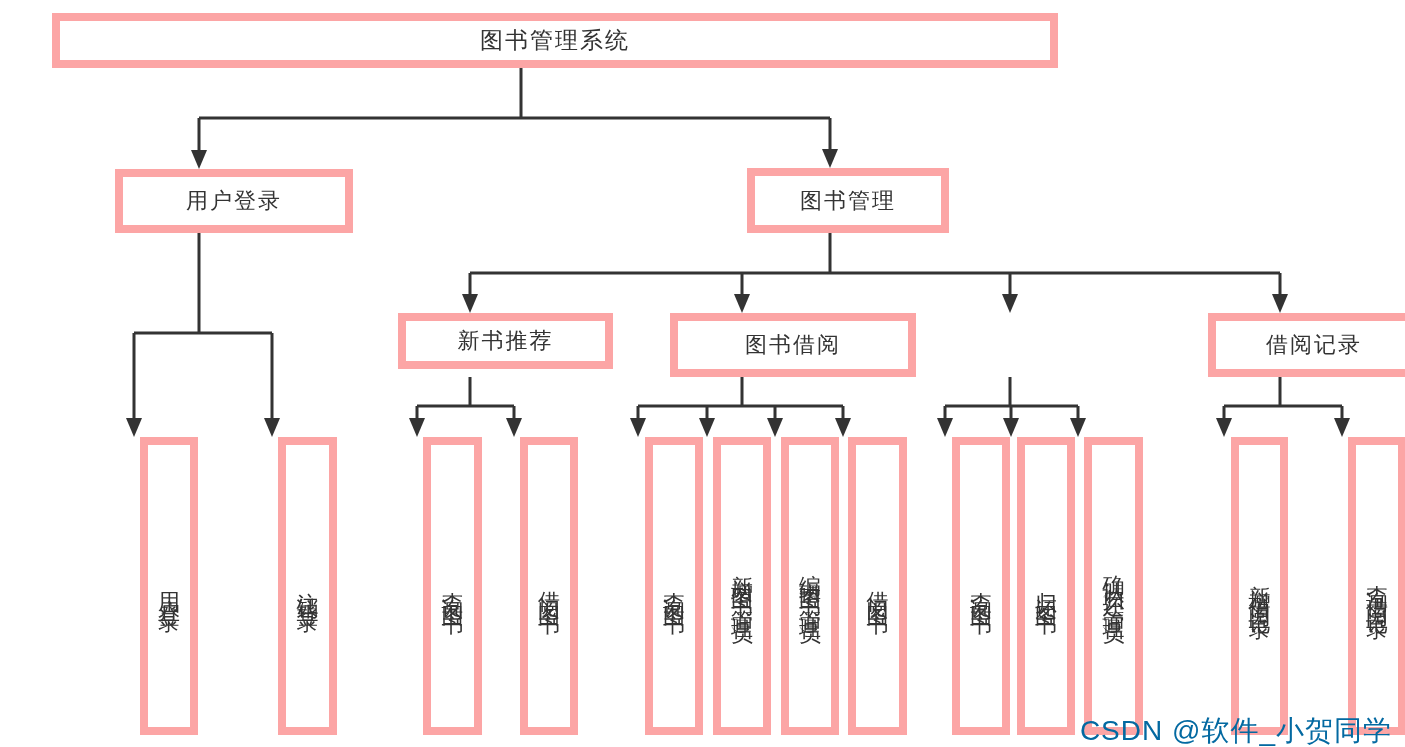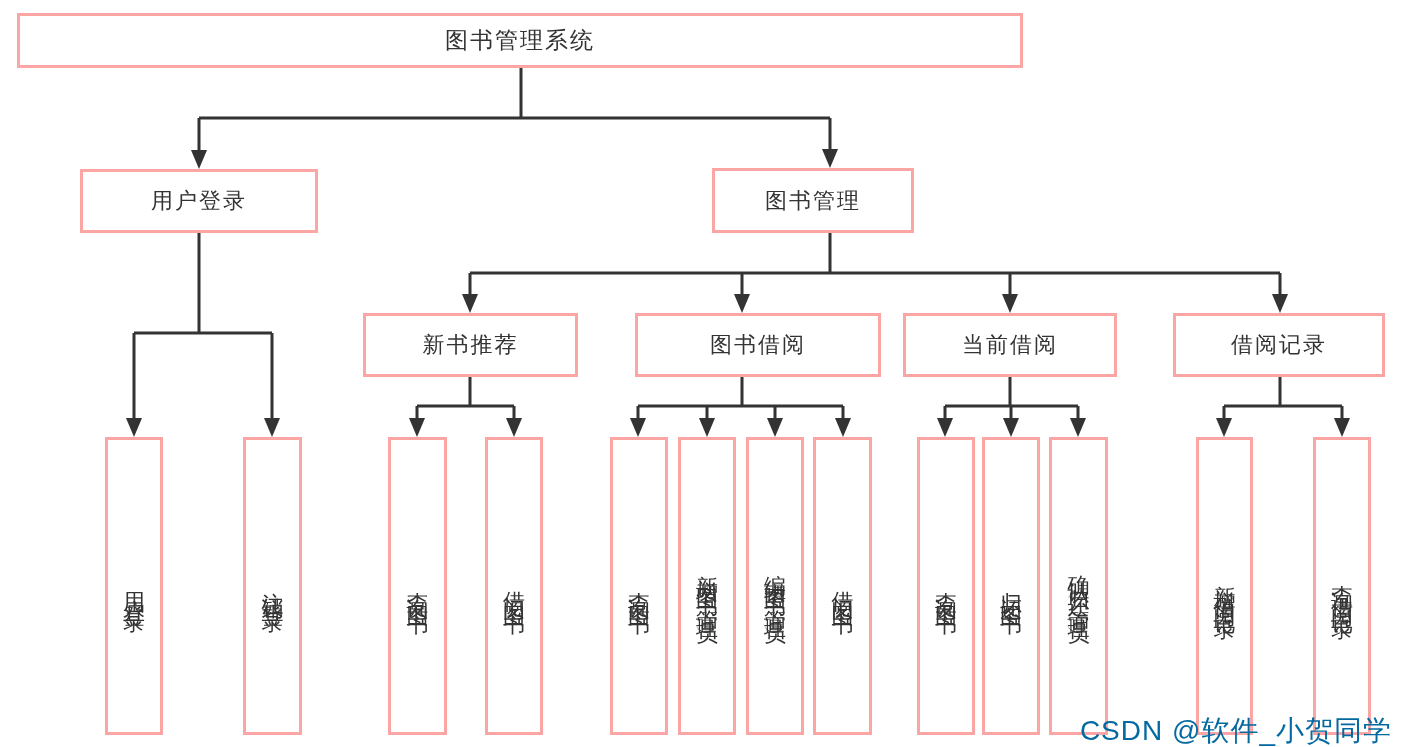--- a/index.html
+++ b/index.html
@@ -8,27 +8,28 @@
     width:1405px; height:747px;
     background:#ffffff;
     overflow:hidden;
     font-family:"Liberation Sans", sans-serif;
   }
   .wires { position:absolute; left:0; top:0; z-index:0; }
   .node {
     position:absolute;
     box-sizing:border-box;
     background:#ffffff;
-    border:3px solid #fca5a5;
+    border:8px solid #fca5a5;
     color:#333333;
     display:flex;
     align-items:center;
     justify-content:center;
     z-index:1;
     text-align:center;
+    margin-left:35px;
   }
   .h { font-size:22px; letter-spacing:2px; }
   .root-node { font-size:23px; }
   .v {
     writing-mode:vertical-rl;
     text-orientation:mixed;
     font-size:22px;
     letter-spacing:7px;
     line-height:1.0;
     padding-top:4px;
@@ -101,23 +102,22 @@
       <polygon points="1216,418 1232,418 1224,437"></polygon>
       <polygon points="1334,418 1350,418 1342,437"></polygon>
     </g>
   </svg>
 
   <div class="node h root-node" style="left:17px;top:13px;width:1006px;height:55px">图书管理系统</div>
 
   <div class="node h" style="left:80px;top:169px;width:238px;height:64px">用户登录</div>
   <div class="node h" style="left:712px;top:168px;width:202px;height:65px">图书管理</div>
 
-  <div class="node h" style="left:363px;top:313px;width:215px;height:64px">新书推荐</div>
+  <div class="node h" style="left:363px;top:313px;width:215px;height:56px">新书推荐</div>
   <div class="node h" style="left:635px;top:313px;width:246px;height:64px">图书借阅</div>
-  <div class="node h" style="left:903px;top:313px;width:214px;height:64px">当前借阅</div>
   <div class="node h" style="left:1173px;top:313px;width:212px;height:64px">借阅记录</div>
 
   <div class="node v" style="left:105px;top:437px;width:58px;height:298px">用户登录</div>
   <div class="node v" style="left:243px;top:437px;width:59px;height:298px">注销登录</div>
 
   <div class="node v" style="left:388px;top:437px;width:59px;height:298px">查询图书</div>
   <div class="node v" style="left:485px;top:437px;width:58px;height:298px">借阅图书</div>
 
   <div class="node v" style="left:610px;top:437px;width:58px;height:298px">查询图书</div>
   <div class="node v" style="left:678px;top:437px;width:58px;height:298px">新增图书（管理员）</div>

